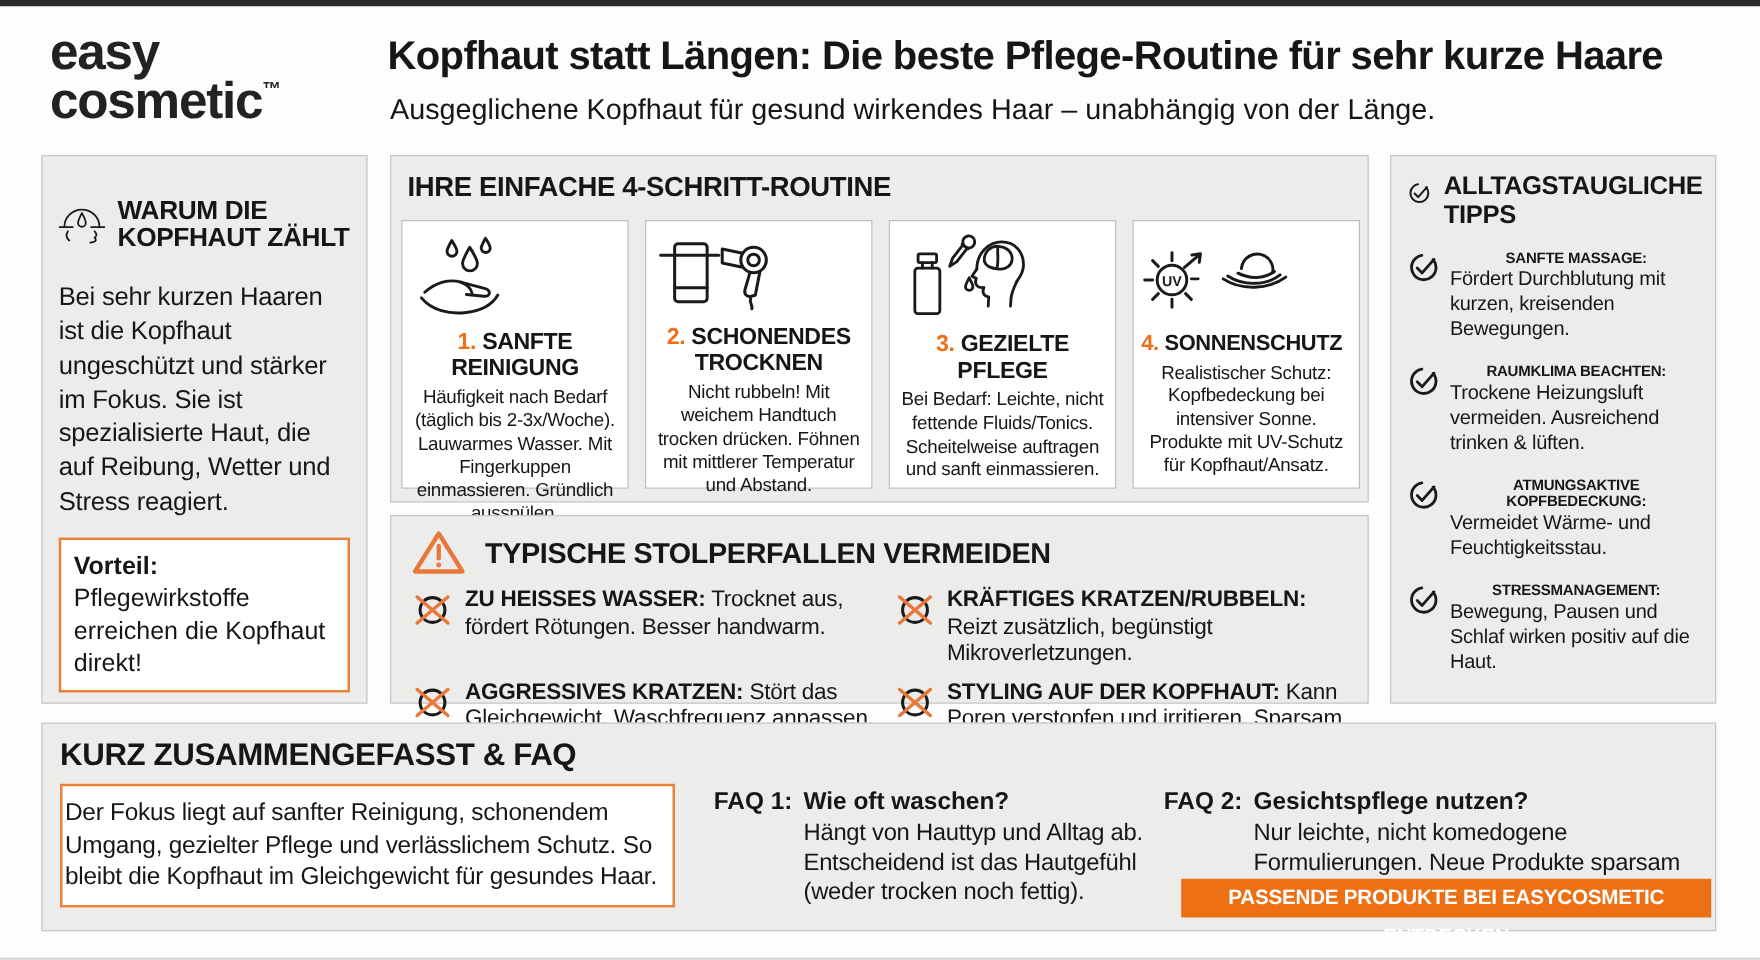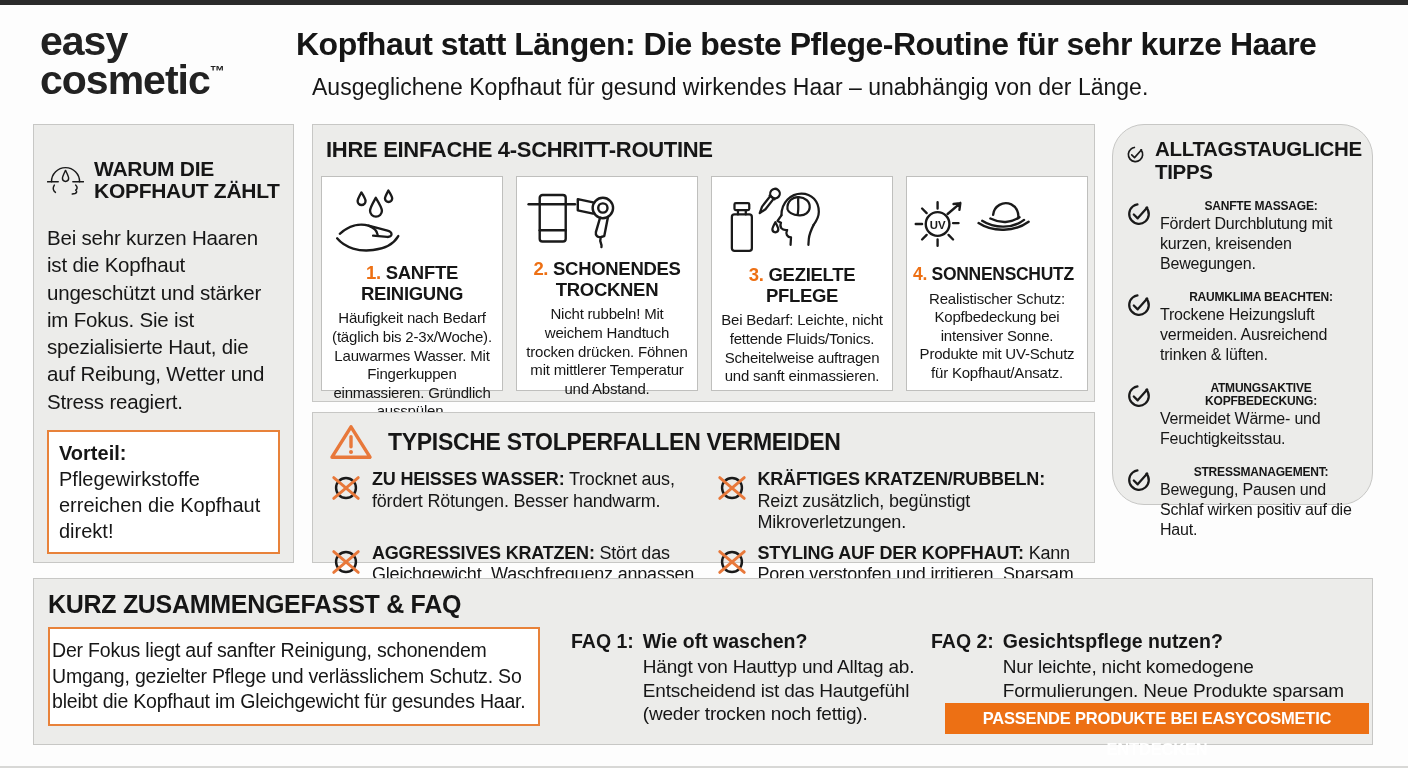--- a/index.html
+++ b/index.html
@@ -8,21 +8,21 @@
   #page {
     position:relative; width:1408px; height:768px; background:#fdfdfd;
     overflow:hidden; border-bottom:2px solid #d8d8d6;
   }
   #top-strip { position:absolute; left:0; top:0; width:100%; height:5px; background:#2b2b2b; }
 
   
   #brand { position:absolute; left:40px; top:22px; font-weight:800; font-size:41px;
            line-height:.94; letter-spacing:-1px; color:#222; }
   #brand .tm { font-size:15px; font-weight:700; vertical-align:18px; letter-spacing:0; }
-  #page-title { position:absolute; left:296px; top:26px; font-size:32px; font-weight:800;
+  #page-title { position:absolute; left:310px; top:26px; font-size:32px; font-weight:800;
                 letter-spacing:-0.5px; white-space:nowrap;text-align:right; }
   #page-subtitle { position:absolute; left:312px; top:74px; font-size:23px; font-weight:400; }
 
   .panel { position:absolute; background:#ececea; border:1px solid #c7c7c5; }
 
   
   #why-panel { left:33px; top:124px; width:261px; height:439px; padding:27px 13px; }
   .why-head { display:flex; align-items:center; gap:10px; }
   .why-head h2 { font-size:21px; font-weight:800; line-height:1.07; letter-spacing:-0.3px; }
   .why-body { margin-top:16px; font-size:20.5px; line-height:1.33; letter-spacing:-0.2px; }
@@ -48,21 +48,21 @@
   .pit-head { display:flex; align-items:center; gap:15px; padding:10px 0 0 16px; }
   .pit-head h2 { font-size:23px; font-weight:800; letter-spacing:-0.3px; }
   .pit-grid { display:grid; grid-template-columns:1fr 1fr; column-gap:14px; row-gap:9px;
               padding:8px 8px 0 16px; }
   .pit-item { display:flex; gap:9px; }
   .pit-item svg { flex:none; margin-top:2px; }
   .pit-text { font-size:18px; line-height:1.2; letter-spacing:-0.2px; }
   .pit-text b { font-weight:800; }
 
   
-  #tips-panel { left:1112px; top:124px; width:261px; height:381px; padding:13px 10px 0 13px;border-radius:32px; }
+  #tips-panel { left:1112px; top:124px; width:261px; height:439px; padding:13px 10px 0 13px; }
   .tips-head { display:flex; gap:10px; }
   .tips-head h2 { font-size:20.5px; font-weight:800; line-height:1.1; letter-spacing:-0.3px; }
   .tip { display:flex; gap:8px; margin-top:17px; }
   .tip svg { flex:none; margin-top:1px; }
   .tip-label { display:block; font-size:12px; font-weight:700; line-height:1.15; letter-spacing:-0.2px;text-align:center; }
   .tip-text { display:block; font-size:16px; line-height:1.25; letter-spacing:-0.2px; }
 
   
   #summary-panel { left:33px; top:578px; width:1340px; height:167px; }
   #summary-panel > h2 { padding:11px 0 0 14px; font-size:25px; font-weight:800; letter-spacing:-0.3px; }

